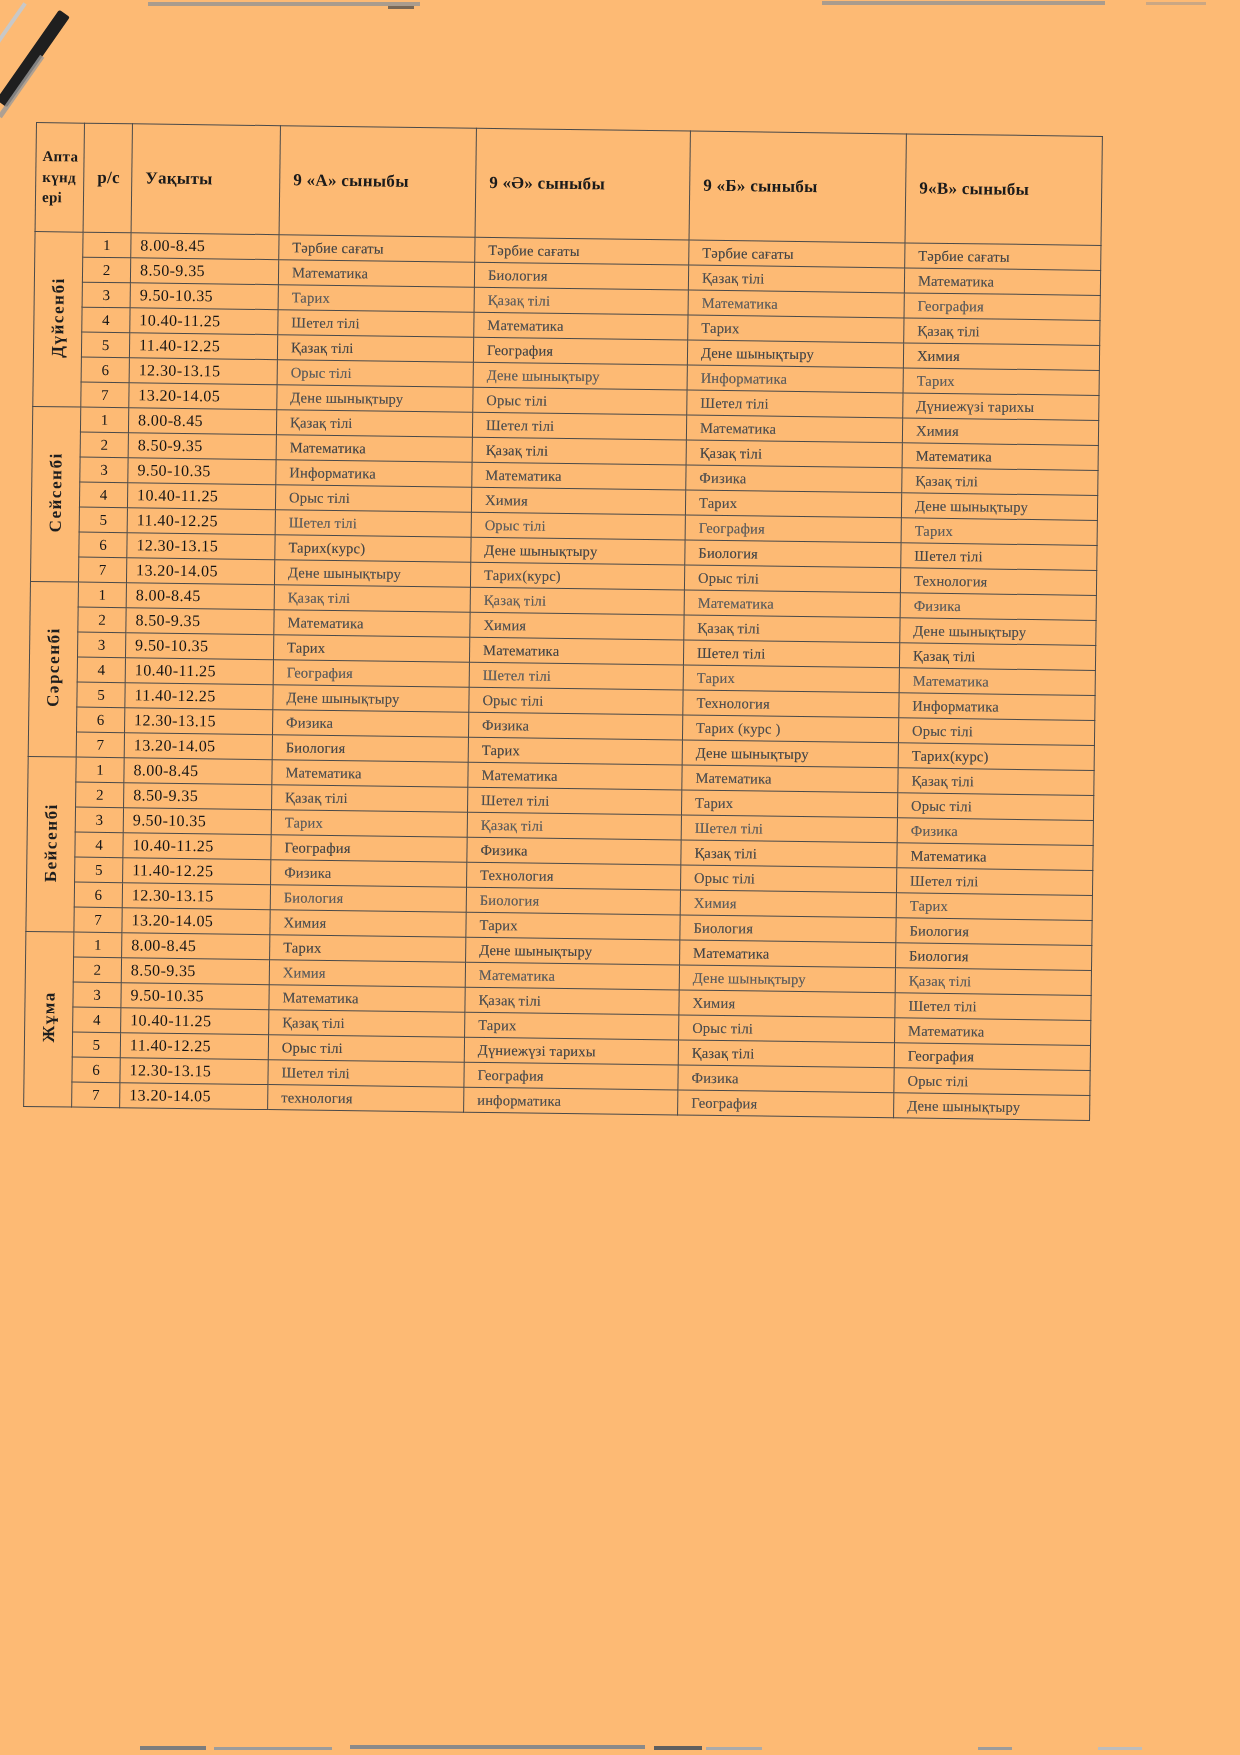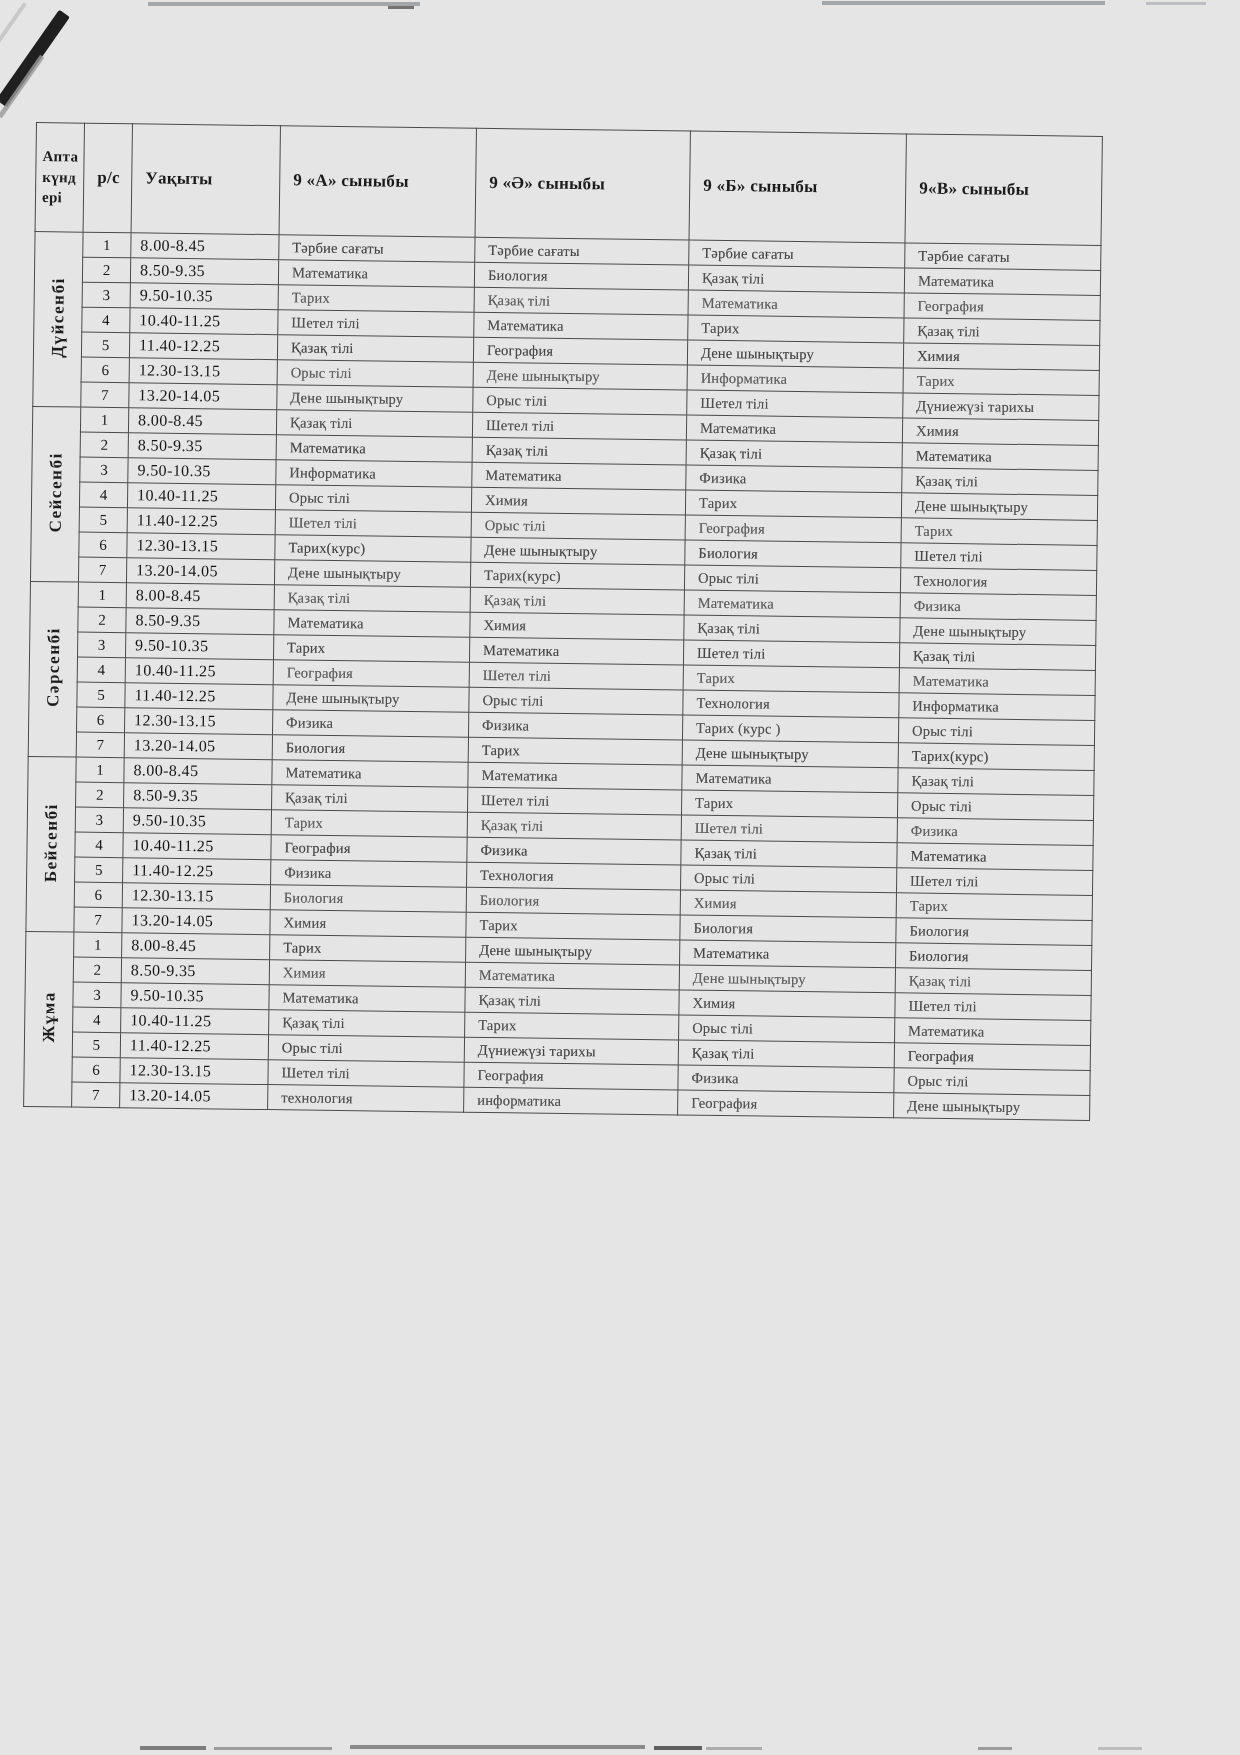--- a/index.html
+++ b/index.html
@@ -5,21 +5,21 @@
   html, body { margin: 0; padding: 0; }
   body {
     width: 1240px; height: 1755px;
     background: #ffffff;
     font-family: "Liberation Serif", "DejaVu Serif", serif;
     position: relative;
     overflow: hidden;
   }
   .page {
     position: absolute; inset: 0;
-    background: #e5e5e5;
+    background: #fdba74;
   }
 
   
   .artifact { position: absolute; }
   .fold-main { left: -22px; top: 52px; width: 110px; height: 13px; background: #1f1f1f; transform: rotate(-55deg); border-radius: 2px; }
   .fold-echo { left: -16px; top: 84px; width: 74px; height: 5px; background: #9a9a9a; transform: rotate(-55deg); opacity:.8; }
   .fold-echo2 { left: -30px; top: 30px; width: 70px; height: 4px; background: #c8c8c8; transform: rotate(-55deg); }
   .edge { background: #8d9196; opacity: .75; }
   .e1 { left: 148px; top: 2px; width: 272px; height: 4px; }
   .e2 { left: 388px; top: 6px; width: 26px; height: 3px; background:#4c4c4c; }

